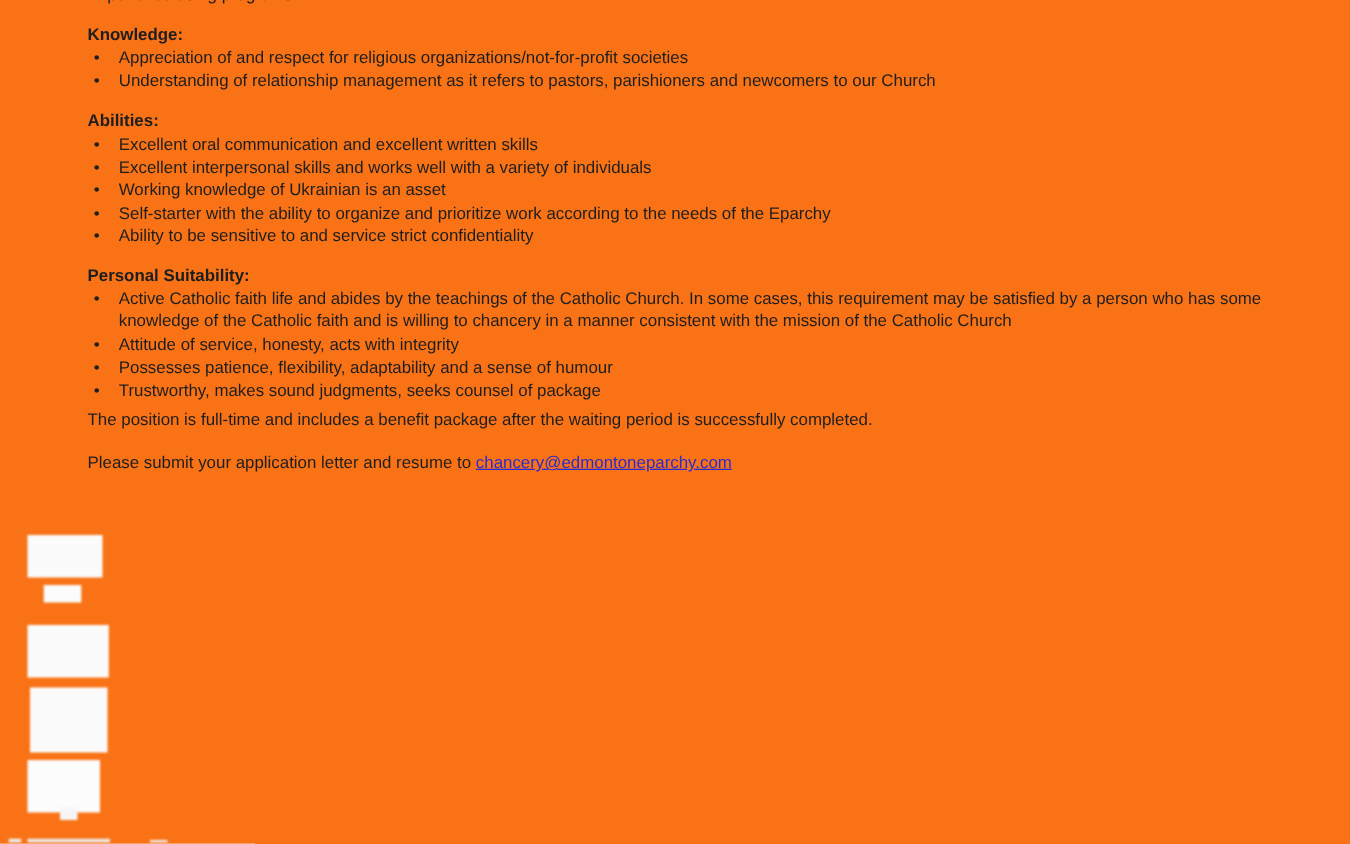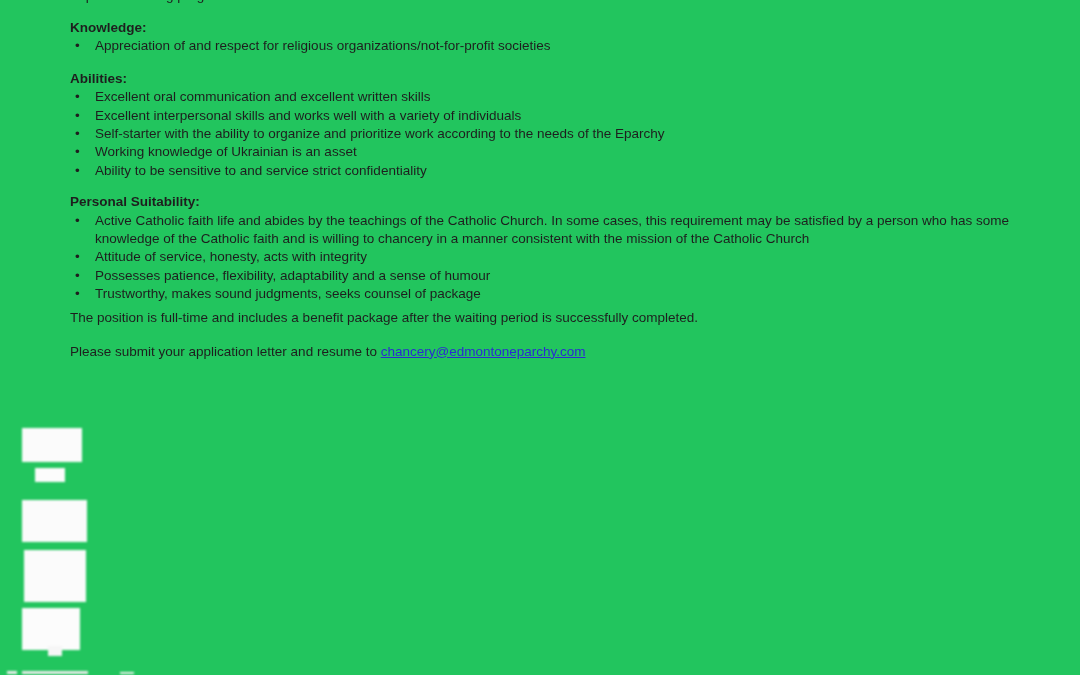--- a/index.html
+++ b/index.html
@@ -6,21 +6,21 @@
   html, body { margin: 0; padding: 0; }
   body {
     width: 1080px; height: 675px;
     background: #ffffff;
     overflow: hidden;
     font-family: "Liberation Sans", sans-serif;
   }
   .page {
     position: relative;
     width: 1080px; height: 675px;
-    background: #22c55e;
+    background: #f97316;
     color: #1e1e1e;
     font-size: 13.5px;
     line-height: 18.4px;
     overflow: hidden;
   }
   
   .clipped-line {
     position: absolute;
     top: -13px;
     left: 70px;
@@ -83,39 +83,43 @@
   <div class="clipped-line">Experience using programs</div>
 
   <div class="content">
 
     <h2 class="h-knowledge">Knowledge:</h2>
     <ul>
       <li>
         <span class="bullet"></span>
         <span>Appreciation of and respect for religious organizations/not-for-profit societies</span>
       </li>
+      <li>
+        <span class="bullet"></span>
+        <span>Understanding of relationship management as it refers to pastors, parishioners and newcomers to our Church</span>
+      </li>
     </ul>
 
     <h2 class="h-abilities">Abilities:</h2>
     <ul>
       <li>
         <span class="bullet"></span>
         <span>Excellent oral communication and excellent written skills</span>
       </li>
       <li>
         <span class="bullet"></span>
         <span>Excellent interpersonal skills and works well with a variety of individuals</span>
       </li>
       <li>
         <span class="bullet"></span>
-        <span>Self-starter with the ability to organize and prioritize work according to the needs of the Eparchy</span>
+        <span>Working knowledge of Ukrainian is an asset</span>
       </li>
       <li>
         <span class="bullet"></span>
-        <span>Working knowledge of Ukrainian is an asset</span>
+        <span>Self-starter with the ability to organize and prioritize work according to the needs of the Eparchy</span>
       </li>
       <li>
         <span class="bullet"></span>
         <span>Ability to be sensitive to and service strict confidentiality</span>
       </li>
     </ul>
 
     <h2 class="h-personal">Personal Suitability:</h2>
     <ul>
       <li>

